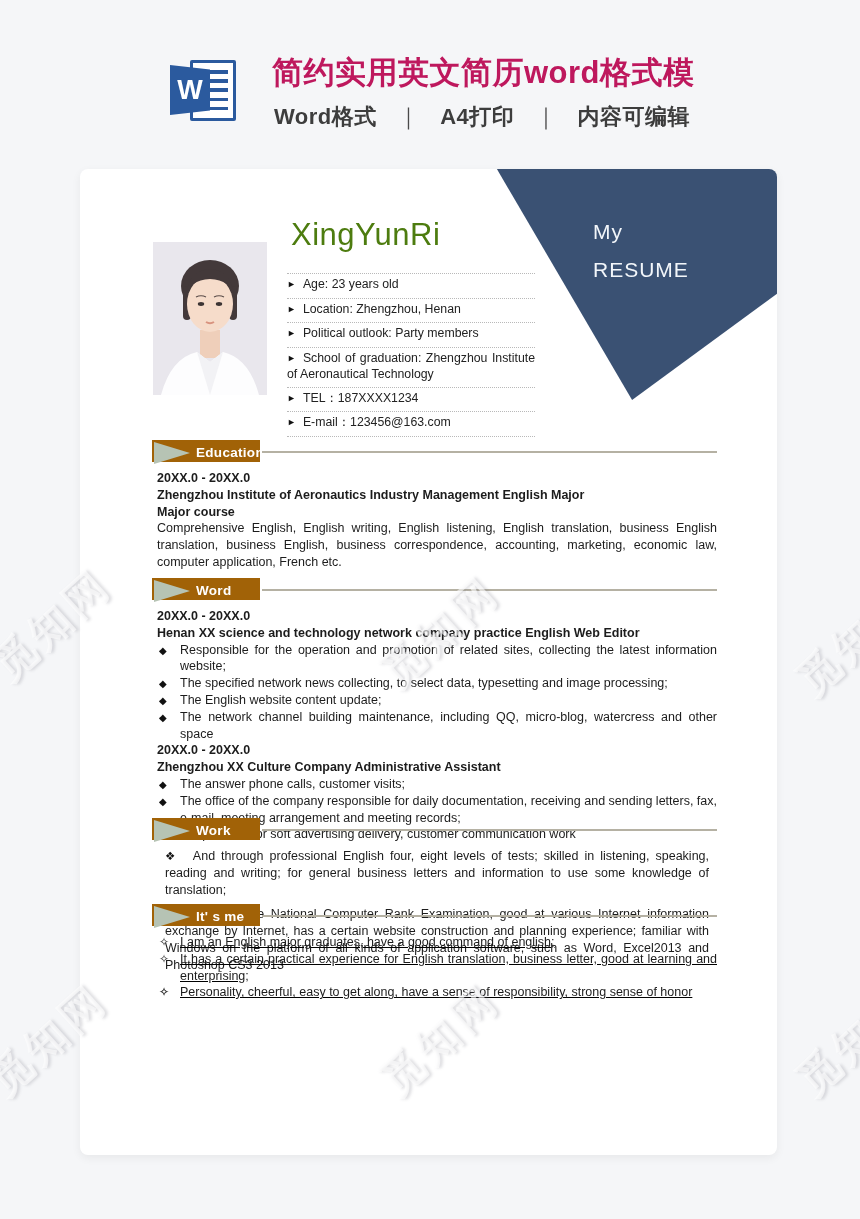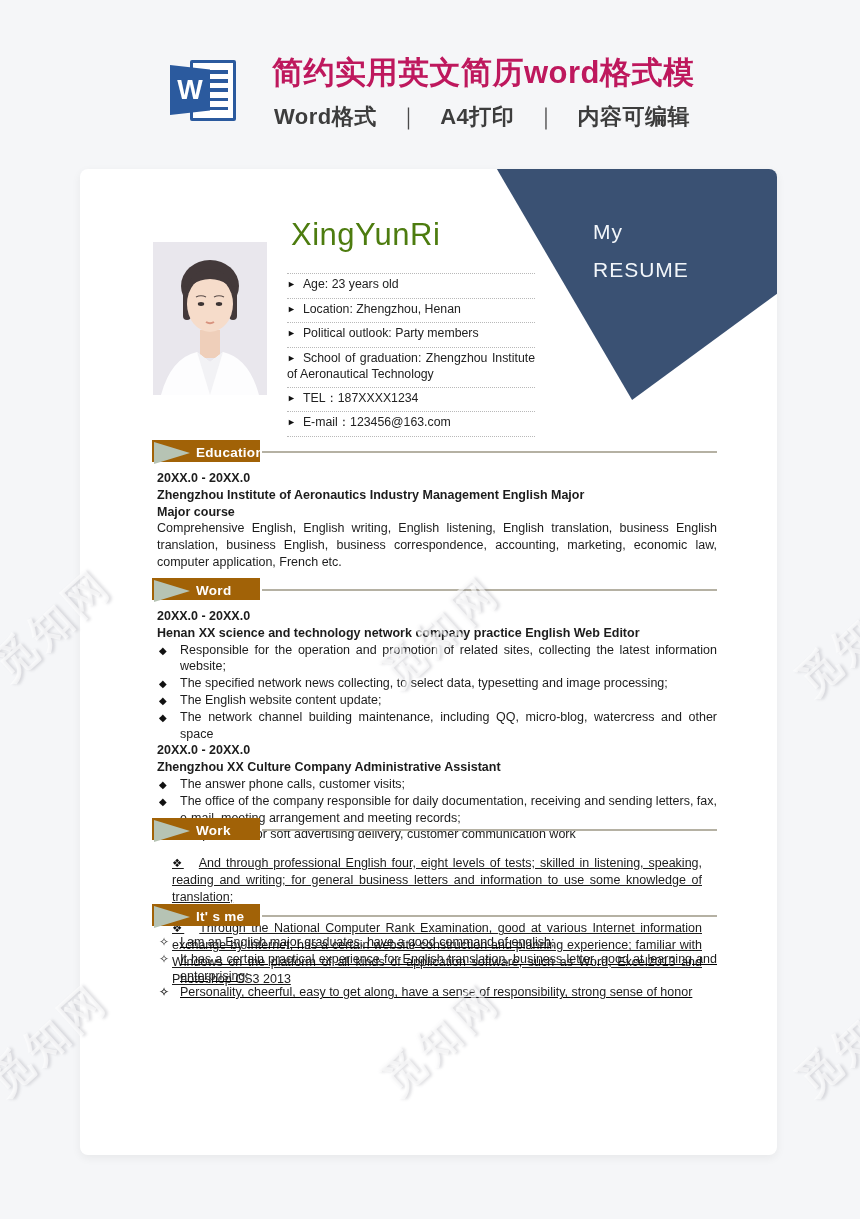--- a/index.html
+++ b/index.html
@@ -51,21 +51,21 @@
   .ribbon .lbl{position:absolute;left:44px;top:0;line-height:25px;color:#fff;
                font-size:13.5px;font-weight:700;letter-spacing:0.3px;white-space:nowrap;}
   .ribbon-line{position:absolute;left:110px;top:11px;width:455px;height:2px;background:#b5b1a3;}
   .sec-body{margin:8px 0 0 5px;width:560px;font-size:12.5px;line-height:16.8px;color:#1c1c1c;}
   .bold{font-weight:700;}
   .just{text-align:justify;}
 
   .wrow{position:relative;padding-left:23px;text-align:justify;}
   .wrow .b{position:absolute;left:2px;top:1px;font-size:10px;color:#111;}
   .merow .b{font-size:12px;color:#3c3c3c;top:0;}
-  .skill-p{text-align:justify;margin:15px;text-decoration:underline;}
+  .skill-p{text-align:justify;margin:8px;}
   .skill-p .b{font-size:11.5px;color:#111;margin-right:15px;}
 
   
   .wm{position:absolute;z-index:5;pointer-events:none;transform:translate(-50%,-50%) rotate(-42deg);
       font-size:42px;font-weight:700;letter-spacing:5px;color:rgba(255,255,255,0.6);
       text-shadow:2px 2px 3px rgba(110,110,125,0.22);white-space:nowrap;}
   .wm1{left:52px;top:625px;} .wm2{left:440px;top:632px;} .wm3{left:856px;top:640px;}
   .wm4{left:48px;top:1040px;} .wm5{left:440px;top:1040px;} .wm6{left:856px;top:1040px;}
 </style>
 </head>

